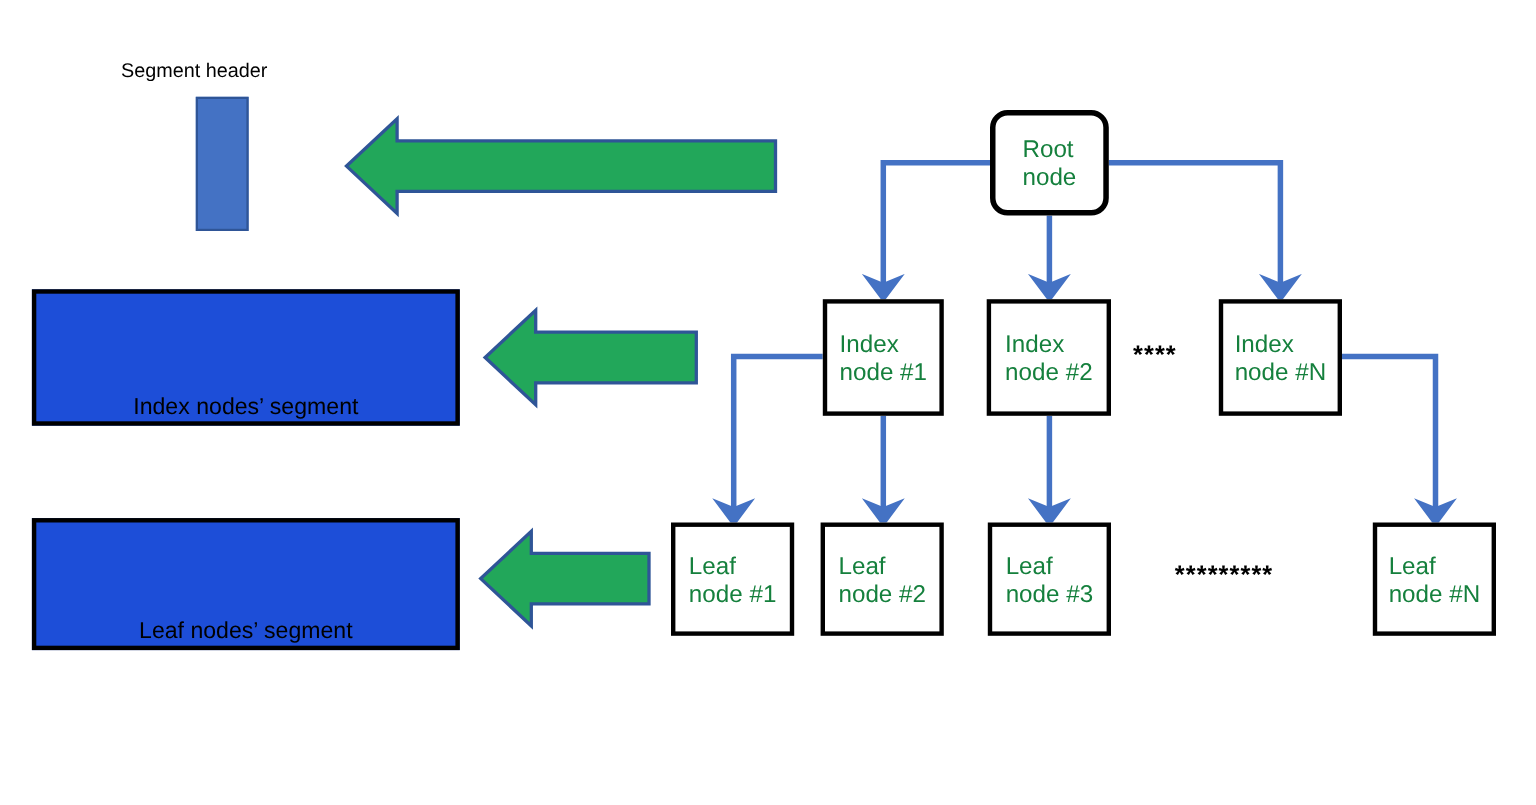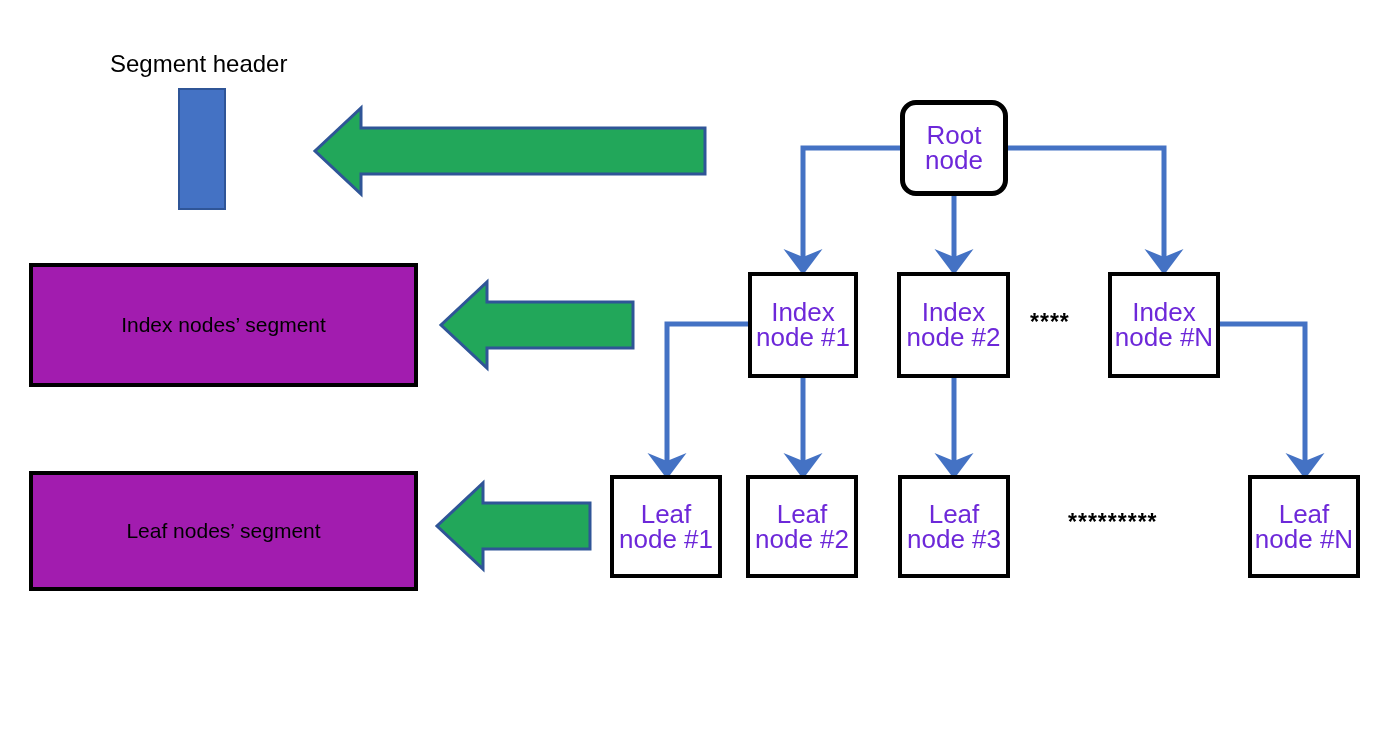--- a/index.html
+++ b/index.html
@@ -16,32 +16,32 @@
     position: relative;
     width: 1396px;
     height: 732px;
     background: #ffffff;
     overflow: hidden;
   }
   .abs { position: absolute; }
 
   
   .label-text {
-    font-size: 24px;
+    font-size: 18px;
     line-height: 26px;
     color: #000000;
     white-space: nowrap;
   }
 
   
   .segment-box {
     border: 4px solid #000000;
-    background: #a21caf;
+    background: #1d4ed8;
     display: flex;
-    align-items: center;
+    align-items: flex-end;
     justify-content: center;
     box-sizing: border-box;
   }
   .segment-box .seg-label {
     font-size: 21px;
     line-height: 26px;
     color: #000000;
     text-align: center;
     white-space: nowrap;
   }
@@ -57,24 +57,23 @@
   .node {
     border: 4px solid #000000;
     background: #ffffff;
     box-sizing: border-box;
     display: flex;
     align-items: center;
     justify-content: center;
     z-index: 4;
   }
   .node .node-label {
-    font-size: 26px;
+    font-size: 22px;
     line-height: 25px;
-    text-align: center;
-    color: #6d28d9;
+    color: #15803d;
     white-space: pre-line;
   }
   .node.rounded {
     border-radius: 16px;
     border-width: 5px;
   }
 
   
   .asterisks {
     font-size: 23px;

